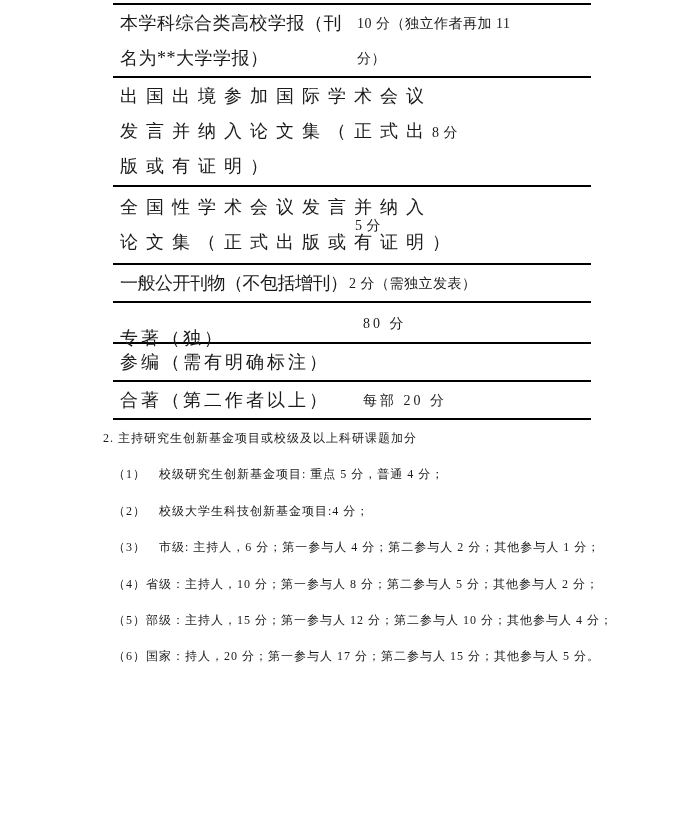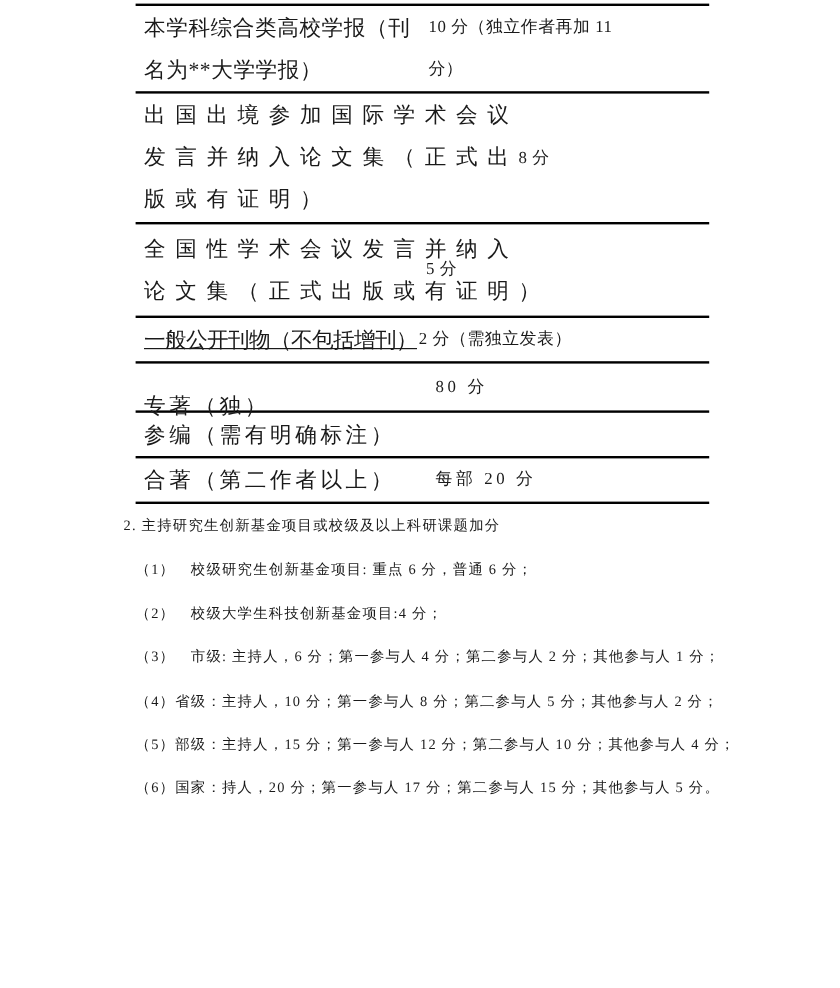--- a/index.html
+++ b/index.html
@@ -21,21 +21,21 @@
     white-space:pre-line;font-size:18px;line-height:35px;
   }
   .score{
     position:absolute;top:50%;transform:translateY(-50%);
     white-space:pre-line;font-size:14px;line-height:35px;letter-spacing:0.5px;
   }
   
   .r1{height:71px;}  .r1 .item{letter-spacing:0.5px;} .r1 .score{left:244px;}
   .r2{height:107px;} .r2 .item{letter-spacing:8px;}   .r2 .score{left:319px;}
   .r3{height:76px;}  .r3 .item{letter-spacing:8px;}   .r3 .score{left:242px;}
-  .r4{height:36px;text-decoration:underline;}  .r4 .item{letter-spacing:-0.5px;}.r4 .score{left:236px;}
+  .r4{height:36px;}  .r4 .item{letter-spacing:-0.5px;}.r4 .score{left:236px;}
   .r5{height:39px;}  .r5 .item{letter-spacing:3px;margin-top:32px;}   .r5 .score{left:250px;letter-spacing:3px;}
   .r6{height:36px;}  .r6 .item{letter-spacing:3px;}   .r6 .score{left:250px;letter-spacing:3px;}
   .r7{height:36px;}  .r7 .item{letter-spacing:3px;}   .r7 .score{left:250px;letter-spacing:3px;}
 
   
   .textblock{position:absolute;left:78px;top:420px;width:572px;}
   .para{
     margin:0;font-size:12px;line-height:36.4px;letter-spacing:1px;
     text-align:justify;text-indent:35px;
   }
@@ -76,21 +76,21 @@
       <div class="item">参编（需有明确标注）</div>
     </div>
     <div class="trow r7">
       <div class="item">合著（第二作者以上）</div>
       <div class="score">每部 20 分</div>
     </div>
   </div>
 
   <div class="textblock">
     <p class="para heading">2. 主持研究生创新基金项目或校级及以上科研课题加分</p>
-    <p class="para">（1）　校级研究生创新基金项目: 重点 6 分，普通 6 分；</p>
+    <p class="para">（1）　校级研究生创新基金项目: 重点 5 分，普通 4 分；</p>
     <p class="para">（2）　校级大学生科技创新基金项目:4 分；</p>
     <p class="para">（3）　市级: 主持人，6 分；第一参与人 4 分；第二参与人 2 分；其他参与人 1 分；</p>
     <p class="para">（4）省级：主持人，10 分；第一参与人 8 分；第二参与人 5 分；其他参与人 2 分；</p>
     <p class="para">（5）部级：主持人，15 分；第一参与人 12 分；第二参与人 10 分；其他参与人 4 分；</p>
     <p class="para">（6）国家：持人，20 分；第一参与人 17 分；第二参与人 15 分；其他参与人 5 分。</p>
   </div>
 
 </div>
 
 </body></html>

